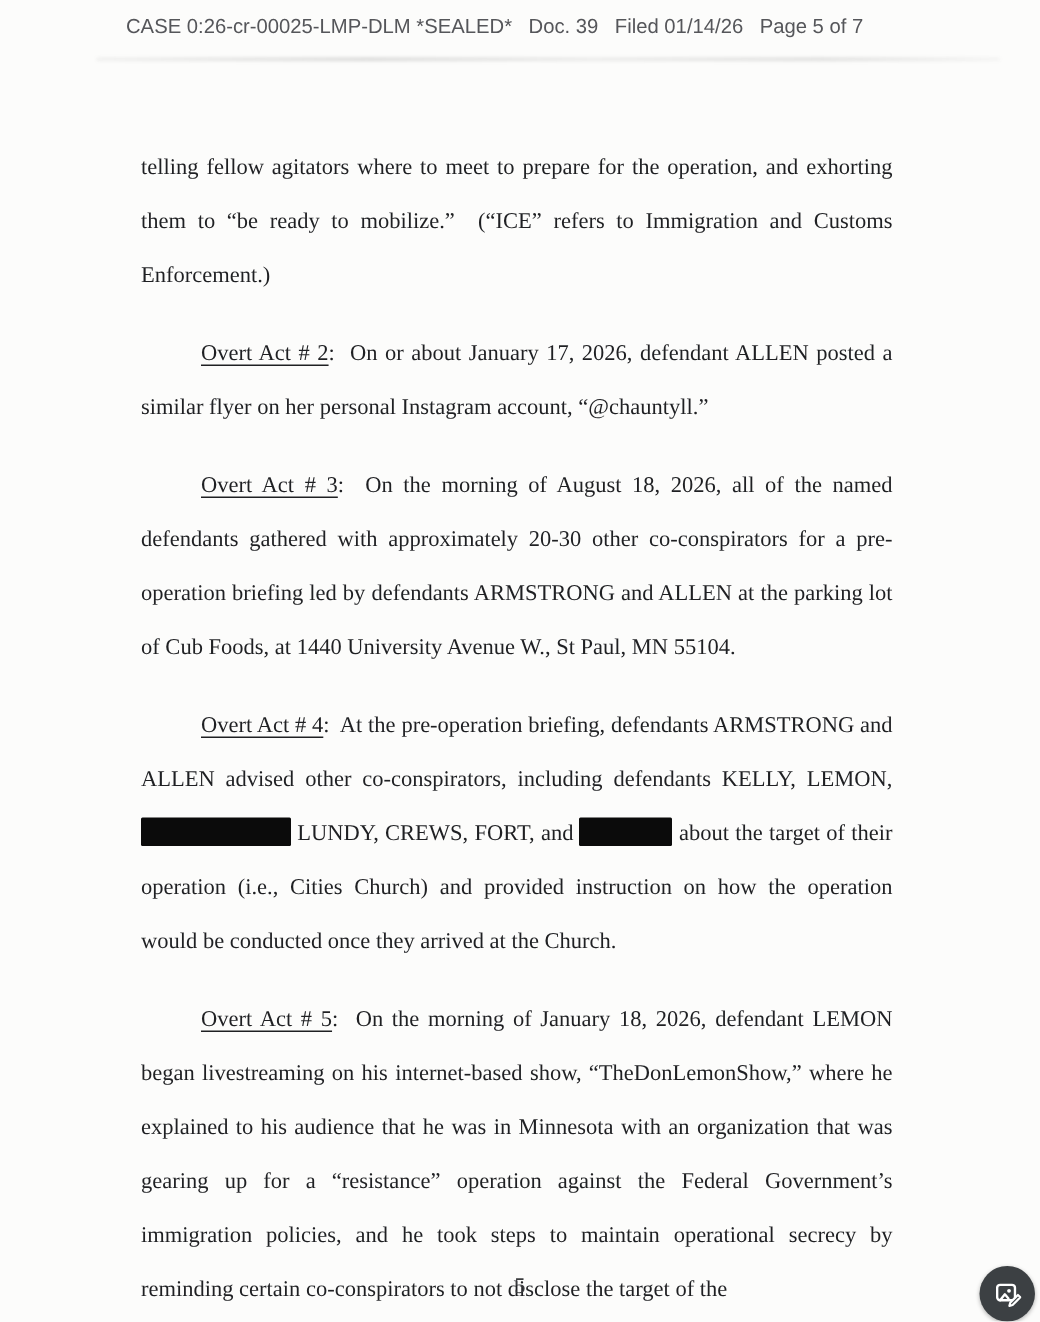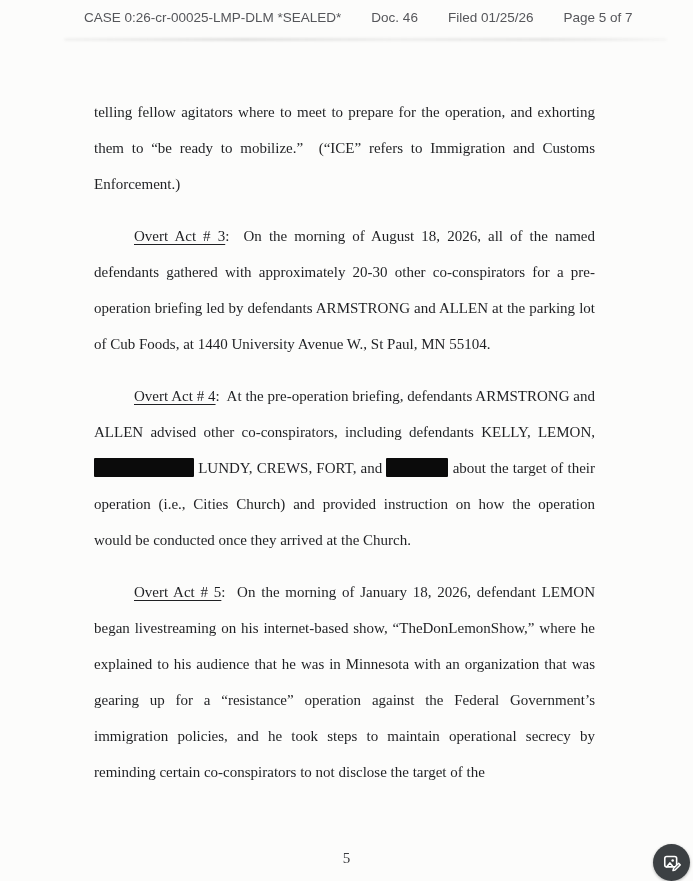--- a/index.html
+++ b/index.html
@@ -8,21 +8,21 @@
     position: relative;
     background: #fcfcfb;
     overflow: hidden;
     font-family: "Liberation Serif", serif;
   }
   .case-header {
     position: absolute;
     top: 10px;
     left: 84px;
     display: flex;
-    gap: 30px;
+    gap: 11px;
     font-family: "Liberation Sans", sans-serif;
     font-size: 13.5px;
     color: #55565a;
     white-space: nowrap;
   }
   .scan-artifact {
     position: absolute;
     top: 38px;
     left: 64px;
     right: 26px;
@@ -82,29 +82,30 @@
     cursor: pointer;
     box-shadow: 0 1px 3px rgba(0,0,0,0.3);
   }
   .fab svg { display: block; }
 </style>
 </head>
 <body>
 
 <header class="case-header">
   <span>CASE 0:26-cr-00025-LMP-DLM *SEALED*</span>
-  <span>Doc. 46</span>
-  <span>Filed 01/25/26</span>
+  <span>Doc. 39</span>
+  <span>Filed 01/14/26</span>
   <span>Page 5 of 7</span>
 </header>
 
 <div class="scan-artifact"></div>
 
 <main class="doc-body">
     <p><span>telling fellow agitators where to meet to prepare for the operation, and exhorting them to “be ready to mobilize.”  (“ICE” refers to Immigration and Customs Enforcement.)</span></p>
+    <p class="indent"><span class="seg-u">Overt Act # 2</span><span>:  On or about January 17, 2026, defendant ALLEN posted a similar flyer on her personal Instagram account, “@chauntyll.”</span></p>
     <p class="indent"><span class="seg-u">Overt Act # 3</span><span>:  On the morning of August 18, 2026, all of the named defendants gathered with approximately 20-30 other co-conspirators for a pre-operation briefing led by defendants ARMSTRONG and ALLEN at the parking lot of Cub Foods, at 1440 University Avenue W., St Paul, MN 55104.</span></p>
     <p class="indent"><span class="seg-u">Overt Act # 4</span><span>:  At the pre-operation briefing, defendants ARMSTRONG and ALLEN advised other co-conspirators, including defendants KELLY, LEMON, </span><span class="redaction" style="width: 100px;"></span><span> LUNDY, CREWS, FORT, and </span><span class="redaction" style="width: 62px;"></span><span> about the target of their operation (</span><span class="seg-i">i.e.</span><span>, Cities Church) and provided instruction on how the operation would be conducted once they arrived at the Church.</span></p>
     <p class="indent"><span class="seg-u">Overt Act # 5</span><span>:  On the morning of January 18, 2026, defendant LEMON began livestreaming on his internet-based show, “TheDonLemonShow,” where he explained to his audience that he was in Minnesota with an organization that was gearing up for a “resistance” operation against the Federal Government’s immigration policies, and he took steps to maintain operational secrecy by reminding certain co-conspirators to not disclose the target of the</span></p>
   </main>
 
 <div class="page-number">5</div>
 
 <button class="fab" aria-label="edit image" style="background: rgb(60, 64, 67);">
   <span>
     <svg width="19" height="19" viewBox="0 0 24 24" fill="none" stroke="#ffffff" stroke-width="2" stroke-linecap="round" stroke-linejoin="round">

